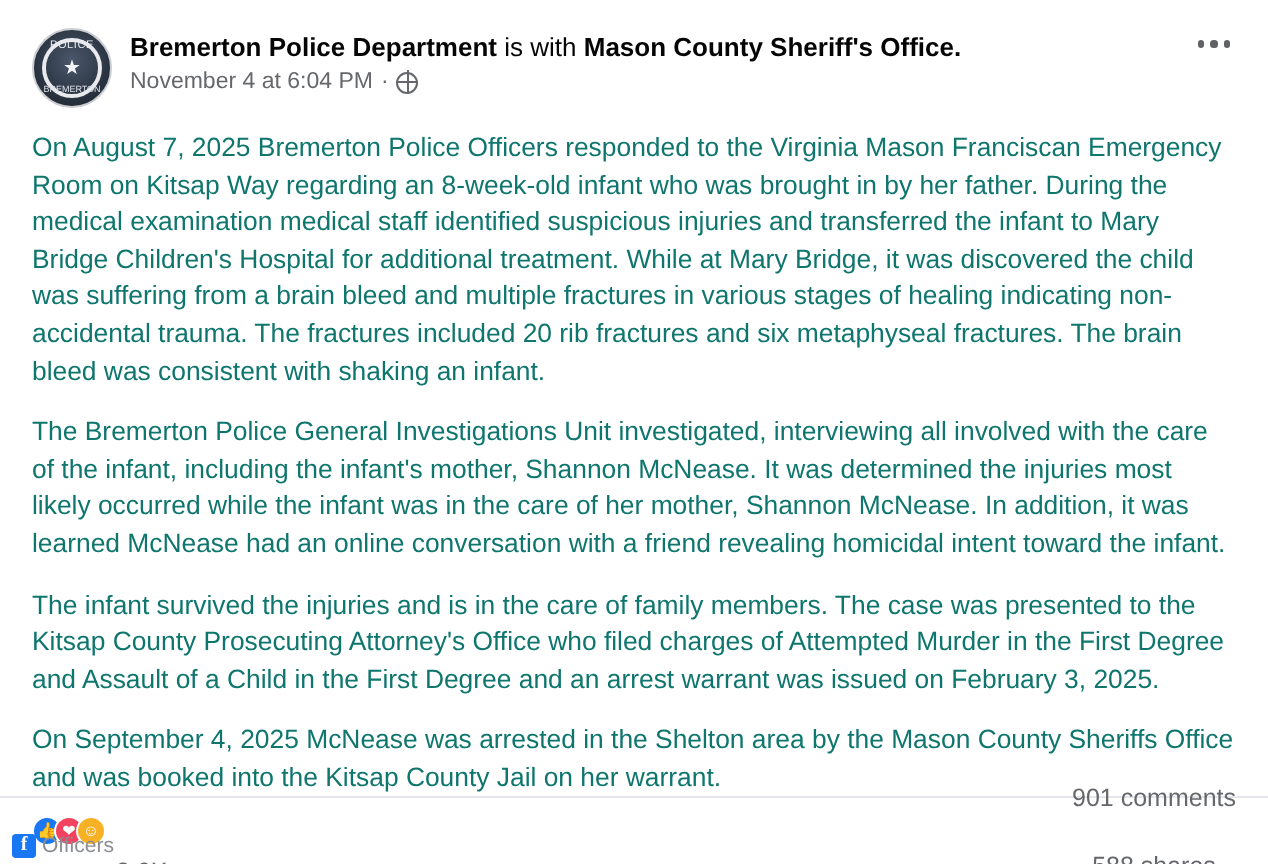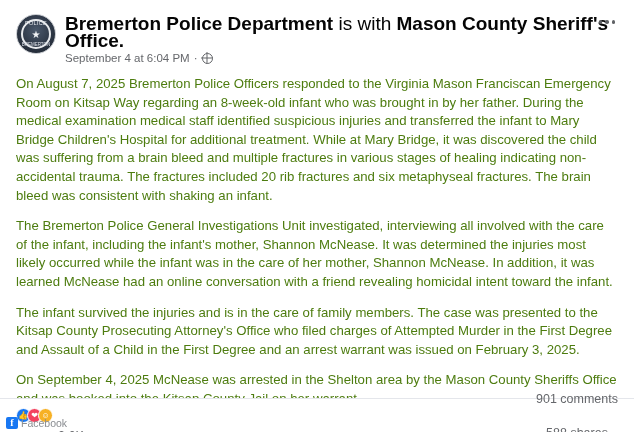--- a/index.html
+++ b/index.html
@@ -77,21 +77,21 @@
     color: #f2f4f7;
     font-size: 10px;
     line-height: 1;
   }
   .header-text {
     flex: 1 1 auto;
     min-width: 0;
     padding-top: 1px;
   }
   .title-line {
-    font-size: 19px;
+    font-size: 13px;
     line-height: 17px;
     color: #050505;
   }
   .page-name, .tagged-name {
     font-weight: bold;
     color: #050505;
   }
   .with-text {
     font-weight: normal;
     color: #050505;
@@ -152,21 +152,21 @@
     width: 3.5px;
     height: 3.5px;
     border-radius: 50%;
     background: #606266;
     display: block;
   }
   .post-body {
     margin-top: 11px;
     font-size: 13.2px;
     line-height: 18.6px;
-    color: #4d7c0f;
+    color: #0f766e;
   }
   .post-body p {
     margin: 0 0 12px 0;
     text-align: left;
   }
   .post-body p:last-child {
     margin-bottom: 6px;
   }
   .footer {
     position: absolute;
@@ -254,21 +254,21 @@
       <div class="star">★</div>
       <div class="badge-text2">BREMERTON</div>
     </div>
     <div class="header-text">
       <div class="title-line">
         <span class="page-name">Bremerton Police Department</span>
         <span class="with-text">is with</span>
         <span class="tagged-name">Mason County Sheriff's Office.</span>
       </div>
       <div class="meta-line">
-        <span>September 4 at 6:04 PM</span>
+        <span>November 4 at 6:04 PM</span>
         <span class="sep">·</span>
         <span class="globe-icon"></span>
       </div>
     </div>
   </div>
 
   <div class="menu-dots">
     <span></span>
     <span></span>
     <span></span>
@@ -291,16 +291,16 @@
       <span class="count-text">2.6K</span>
     </div>
     <div class="footer-right">
       <span>901 comments</span>
       <span>588 shares</span>
     </div>
   </div>
 
   <div class="fb-tag">
     <span class="f-logo">f</span>
-    <span>Facebook</span>
+    <span>Officers</span>
   </div>
 
 </div>
 
 </body></html>

